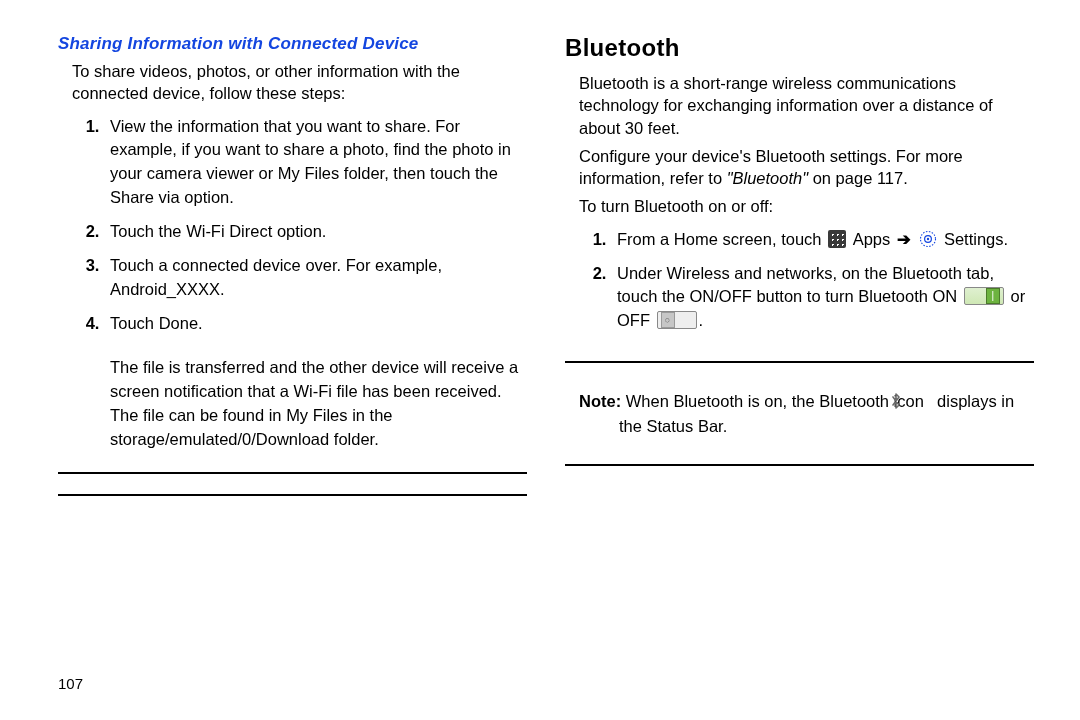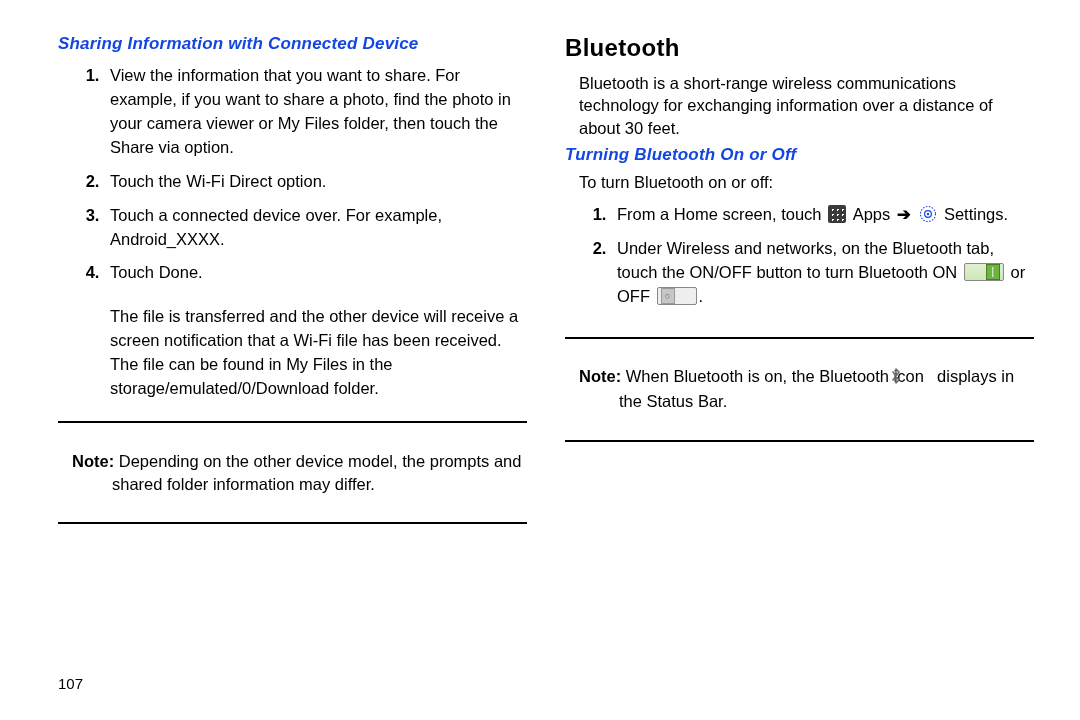--- a/index.html
+++ b/index.html
@@ -171,48 +171,48 @@
     margin: 0 2px;
   }
 </style>
 </head>
 <body>
 
 <div class="page">
 
   <div class="col left">
     <p class="sub-heading">Sharing Information with Connected Device</p>
+    <p class="para indent">To share videos, photos, or other information with the connected device, follow these steps:</p>
     <ol class="steps">
       <li>
         <span>View the information that you want to share. For example, if you want to share a photo, find the photo in your camera viewer or </span><span class="cond-bold">My Files</span><span> folder, then touch the </span><span class="cond-bold">Share via</span><span> option.</span>
       </li>
       <li>
         <span>Touch the </span><span class="cond-bold">Wi-Fi Direct</span><span> option.</span>
       </li>
       <li>Touch a connected device over. For example, Android_XXXX.</li>
       <li>
         <span>Touch </span><span class="cond-bold">Done</span><span>.</span>
       </li>
     </ol>
     <p class="step-extra">
       <span>The file is transferred and the other device will receive a screen notification that a Wi-Fi file has been received. The file can be found in </span><span class="cond-bold">My Files</span><span> in the </span><span class="cond-bold">storage/emulated/0/Download</span><span> folder.</span>
     </p>
     <hr class="note-rule">
-    <p class="note note-hang">
-      <span class="bold">Note:</span><span> Depending on the other device model, the prompts and shared folder information may differ.</span>
-    </p>
     <hr class="note-rule">
   </div>
 
   <div class="col right">
     <p class="section-title">Bluetooth</p>
     <p class="para indent">Bluetooth is a short-range wireless communications technology for exchanging information over a distance of about 30 feet.</p>
 
-
-    <p class="sub-heading">Turning Bluetooth On or Off</p>
+    <p class="para indent">
+      <span>Configure your device's Bluetooth settings. For more information, refer to </span><span class="italic">"Bluetooth"</span><span> on page 117.</span>
+    </p>
+
     <p class="para indent">To turn Bluetooth on or off:</p>
     <ol class="steps">
       <li>
         <span>From a Home screen, touch </span>
         <span class="apps-icon"></span>
         <span class="cond-bold">Apps</span>
         <span class="arrow-icon">➔</span>
         <span class="settings-icon">
           <svg viewBox="0 0 24 24" width="18" height="18">
             <circle cx="12" cy="12" r="10" fill="none" stroke="#1446e0" stroke-width="1.5" stroke-dasharray="2 2"></circle>

